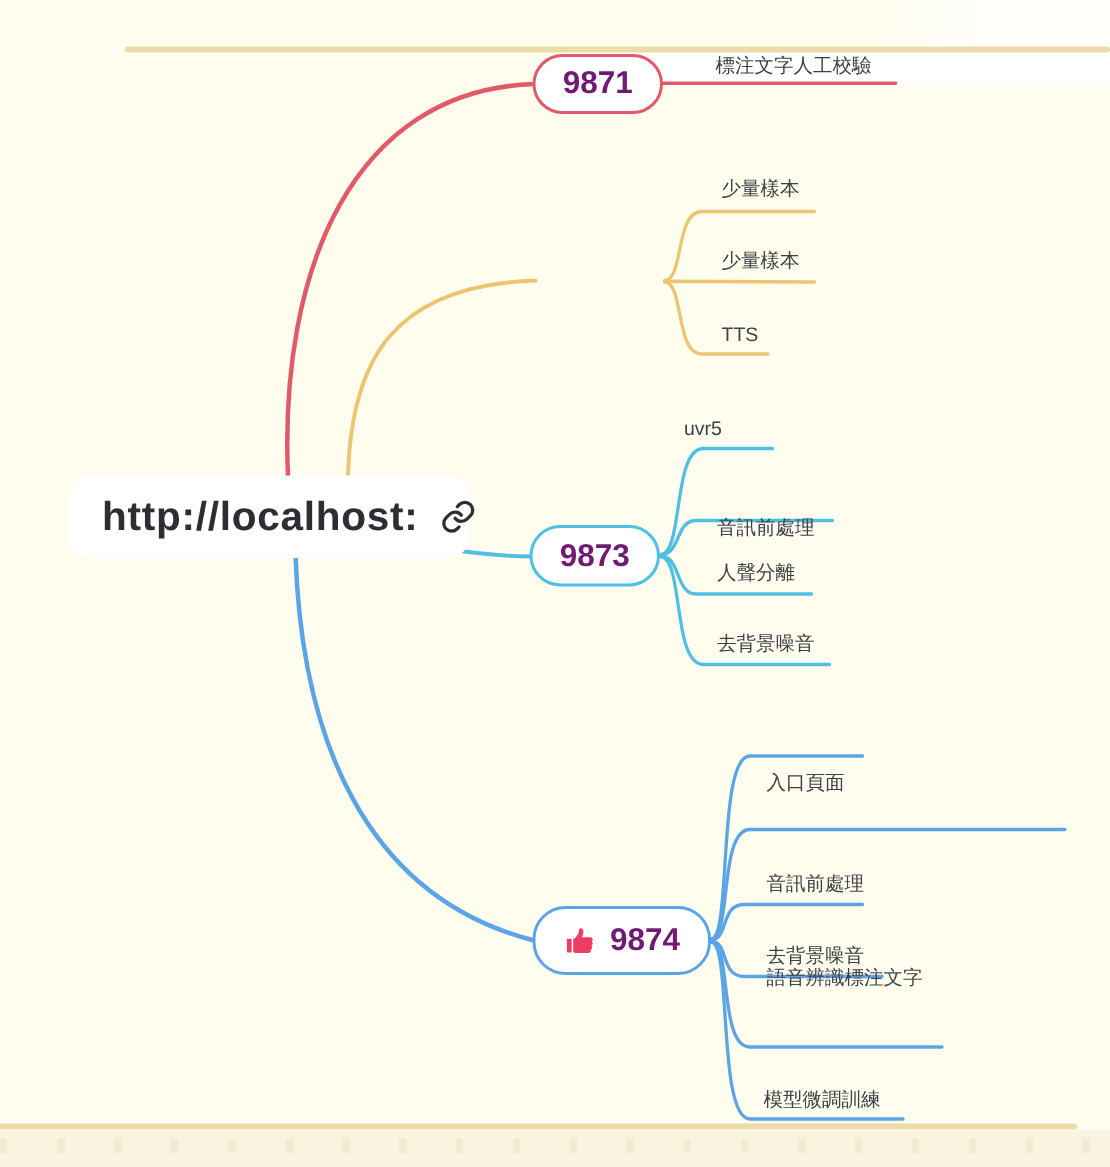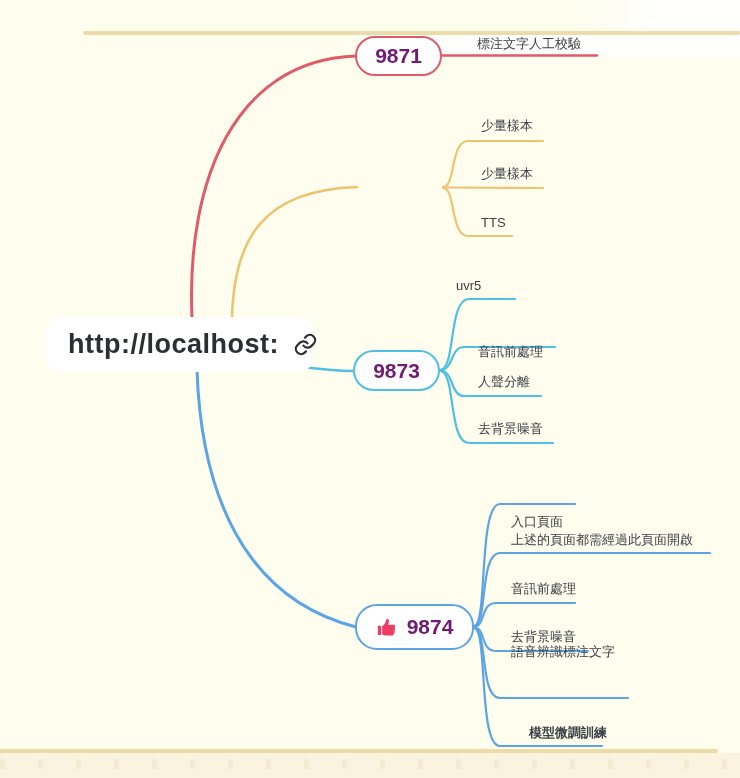--- a/index.html
+++ b/index.html
@@ -117,19 +117,18 @@
   <div class="topic" style="left:481px;top:118px;">少量樣本</div>
   <div class="topic" style="left:481px;top:166px;">少量樣本</div>
   <div class="topic" style="left:481px;top:215px;">TTS</div>
 
   <div class="topic" style="left:456px;top:278px;">uvr5</div>
   <div class="topic" style="left:478px;top:344px;">音訊前處理</div>
   <div class="topic" style="left:478px;top:374px;">人聲分離</div>
   <div class="topic" style="left:478px;top:421px;">去背景噪音</div>
 
   <div class="topic" style="left:511px;top:486px;margin-top:28px;">入口頁面</div>
-  <div class="topic" style="left:511px;top:532px;">上述的頁面都需經過此頁面開啟</div>
   <div class="topic" style="left:511px;top:581px;">音訊前處理</div>
   <div class="topic" style="left:511px;top:629px;">去背景噪音</div>
   <div class="topic" style="left:511px;top:644px;">語音辨識標注文字</div>
-  <div class="topic" style="left:529px;top:725px;font-weight:bold;">模型微調訓練</div>
+  <div class="topic" style="left:509px;top:725px;">模型微調訓練</div>
 
 </div>
 
 </body></html>

